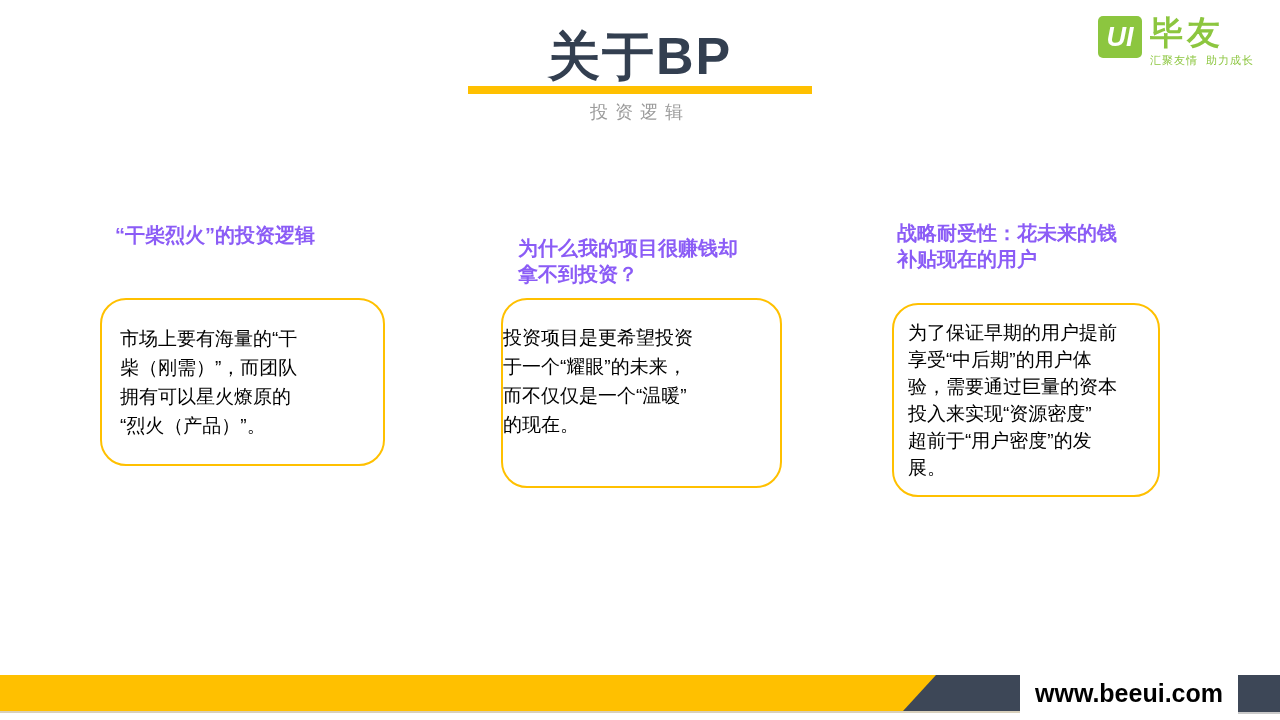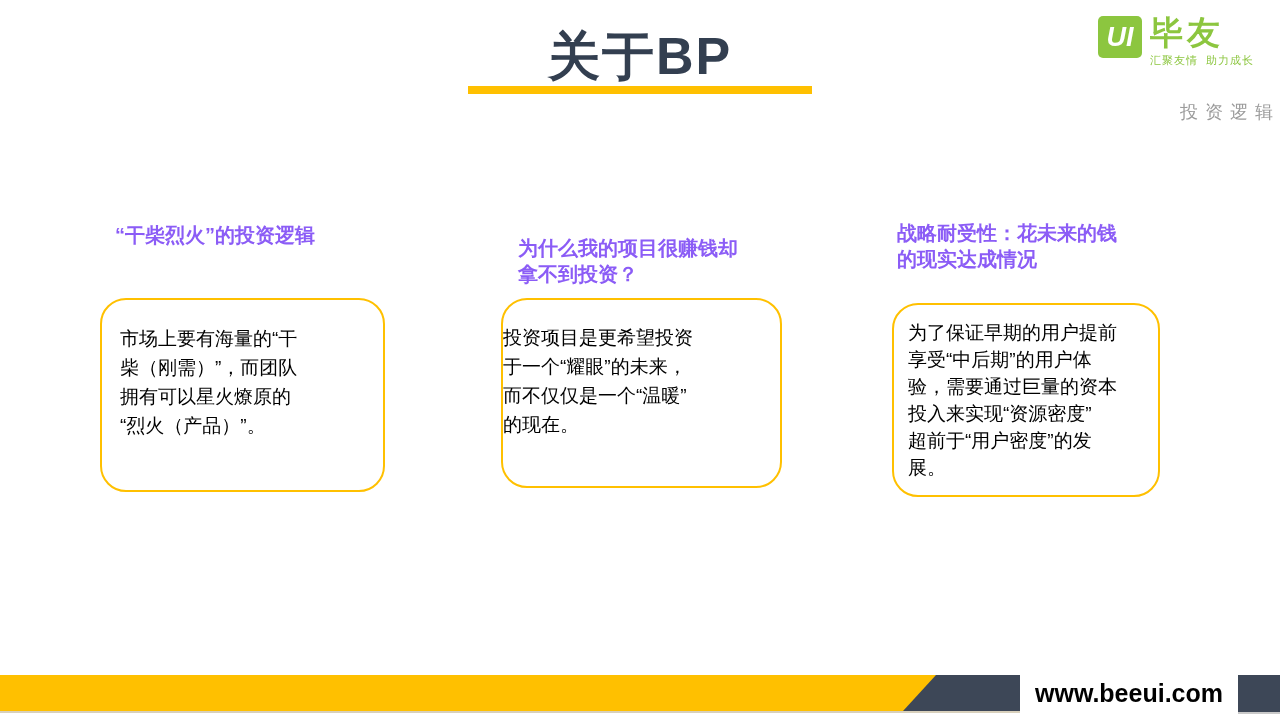--- a/index.html
+++ b/index.html
@@ -14,21 +14,21 @@
     position:absolute;left:0;top:22px;width:1280px;margin:0;
     text-align:center;font-size:52px;font-weight:bold;color:#333F50;
     letter-spacing:2px;
   }
   .title-underline{
     position:absolute;left:468px;top:86px;width:344px;height:8px;
     background:#FFC000;
   }
   .page-subtitle{
     position:absolute;left:0;top:100px;width:1280px;
-    text-align:right;font-size:18px;color:#9B9B9B;letter-spacing:7px;
+    text-align:center;font-size:18px;color:#9B9B9B;letter-spacing:7px;
   }
 
   
   .logo{position:absolute;left:1098px;top:16px;display:flex;align-items:flex-start;}
   .logo-square{
     width:44px;height:42px;background:#8CC63F;border-radius:5px;
     display:flex;align-items:center;justify-content:center;
     color:#fff;font-size:27px;font-weight:bold;font-style:italic;
   }
   .logo-right{margin-left:8px;}
@@ -43,21 +43,21 @@
     color:#8b5cf6;white-space:pre-line;
   }
   .h-col1{left:115px;top:222px;width:310px;}
   .h-col2{left:518px;top:220px;width:310px;margin-top:15px;}
   .h-col3{left:897px;top:220px;width:310px;}
 
   .card{
     position:absolute;border:2px solid #FFC000;border-radius:26px;background:#fff;
     font-size:19px;color:#000;white-space:pre-line;box-sizing:border-box;
   }
-  .card1{left:100px;top:298px;width:285px;height:194px;padding:24px 14px 16px 18px;line-height:29px;}
+  .card1{left:100px;top:298px;width:285px;height:168px;padding:24px 14px 16px 18px;line-height:29px;}
   .card2{left:501px;top:298px;width:281px;height:190px;padding:23px 12px 0 0;line-height:29px;}
   .card3{left:892px;top:303px;width:268px;height:194px;padding:14px 10px 0 14px;line-height:27px;}
 
   
   .summary{
     position:absolute;left:105px;top:543px;width:1090px;margin:0;
     font-size:21px;line-height:29px;color:#000;
   }
   .summary b{font-weight:bold;}
 
@@ -107,21 +107,21 @@
 “烈火（产品）”。</div>
 
   <h2 class="col-heading h-col2">为什么我的项目很赚钱却
 拿不到投资？</h2>
   <div class="card card2">投资项目是更希望投资
 于一个“耀眼”的未来，
 而不仅仅是一个“温暖”
 的现在。</div>
 
   <h2 class="col-heading h-col3">战略耐受性：花未来的钱
-的现实达成情况</h2>
+补贴现在的用户</h2>
   <div class="card card3">为了保证早期的用户提前
 享受“中后期”的用户体
 验，需要通过巨量的资本
 投入来实现“资源密度”
 超前于“用户密度”的发
 展。</div>
 
 
   <div class="footer-yellow"></div>
   <div class="footer-navy-parallelogram"></div>

